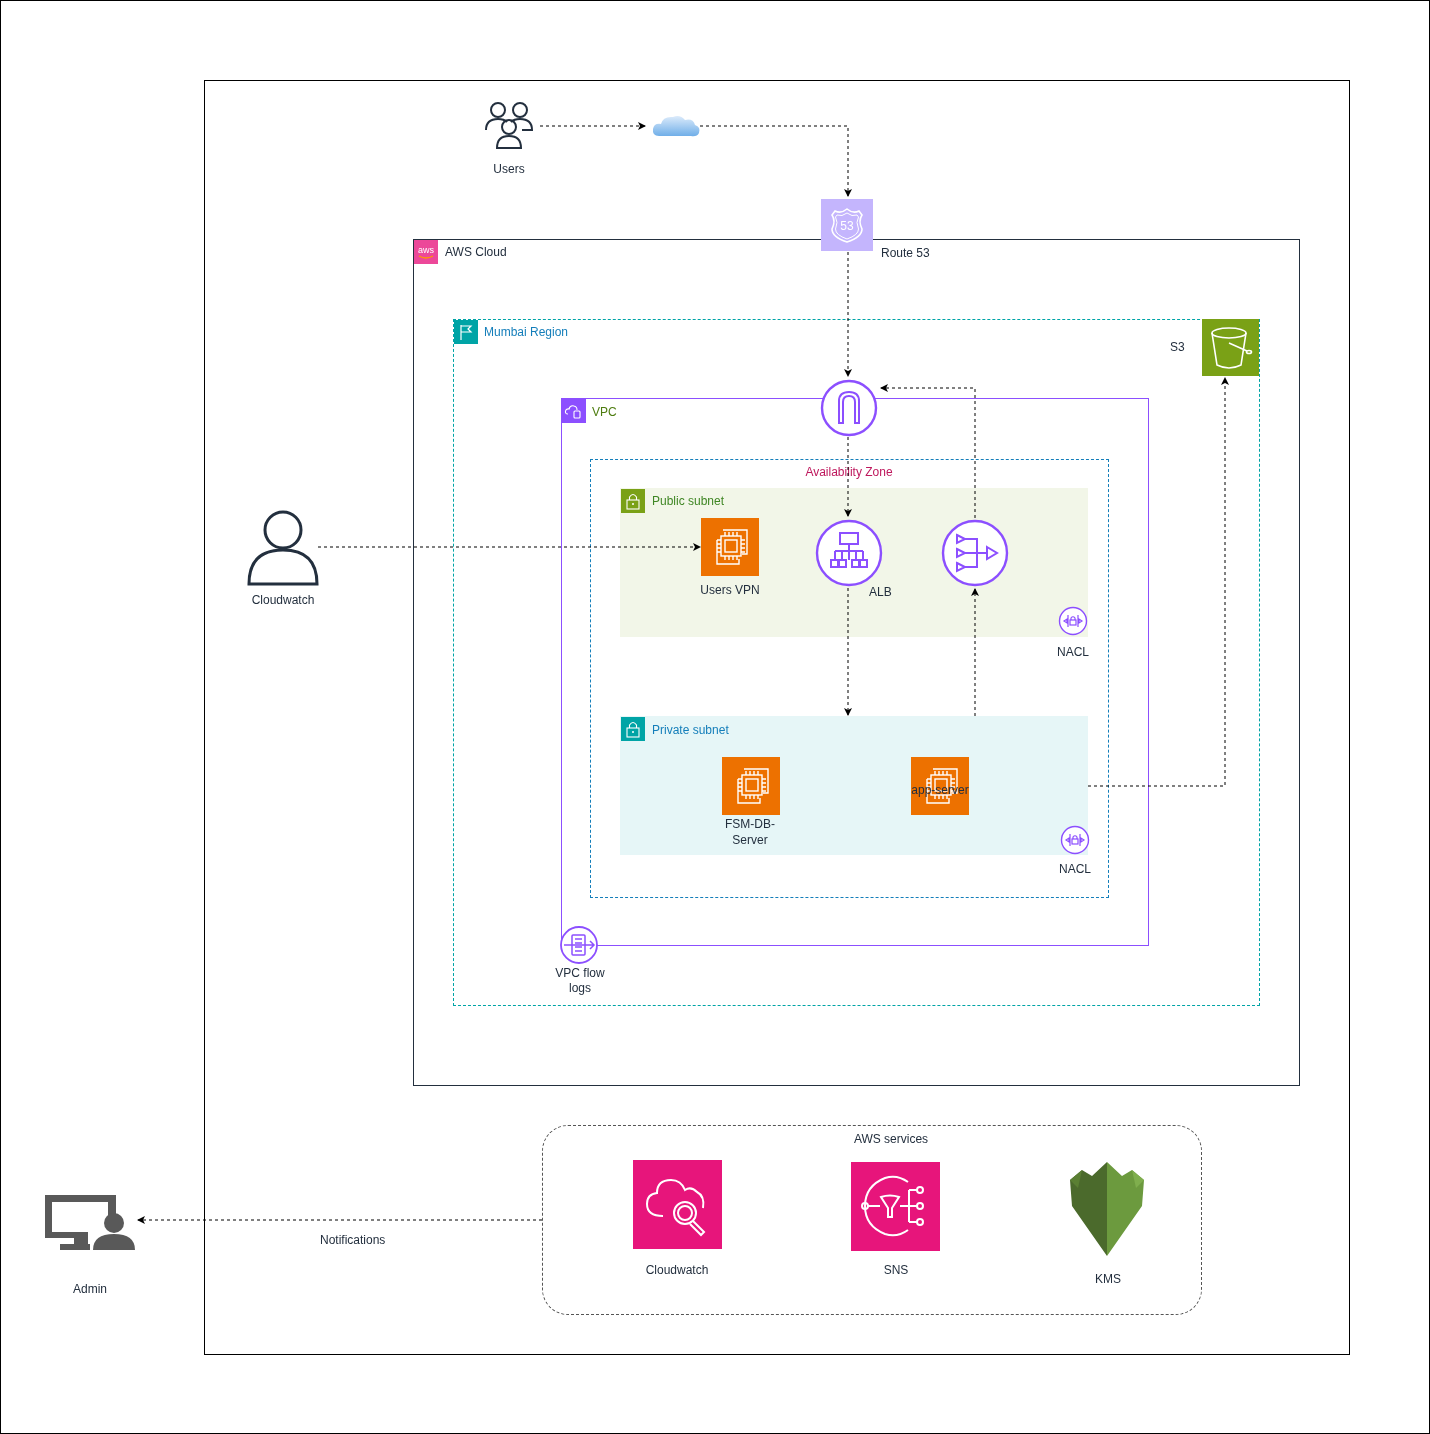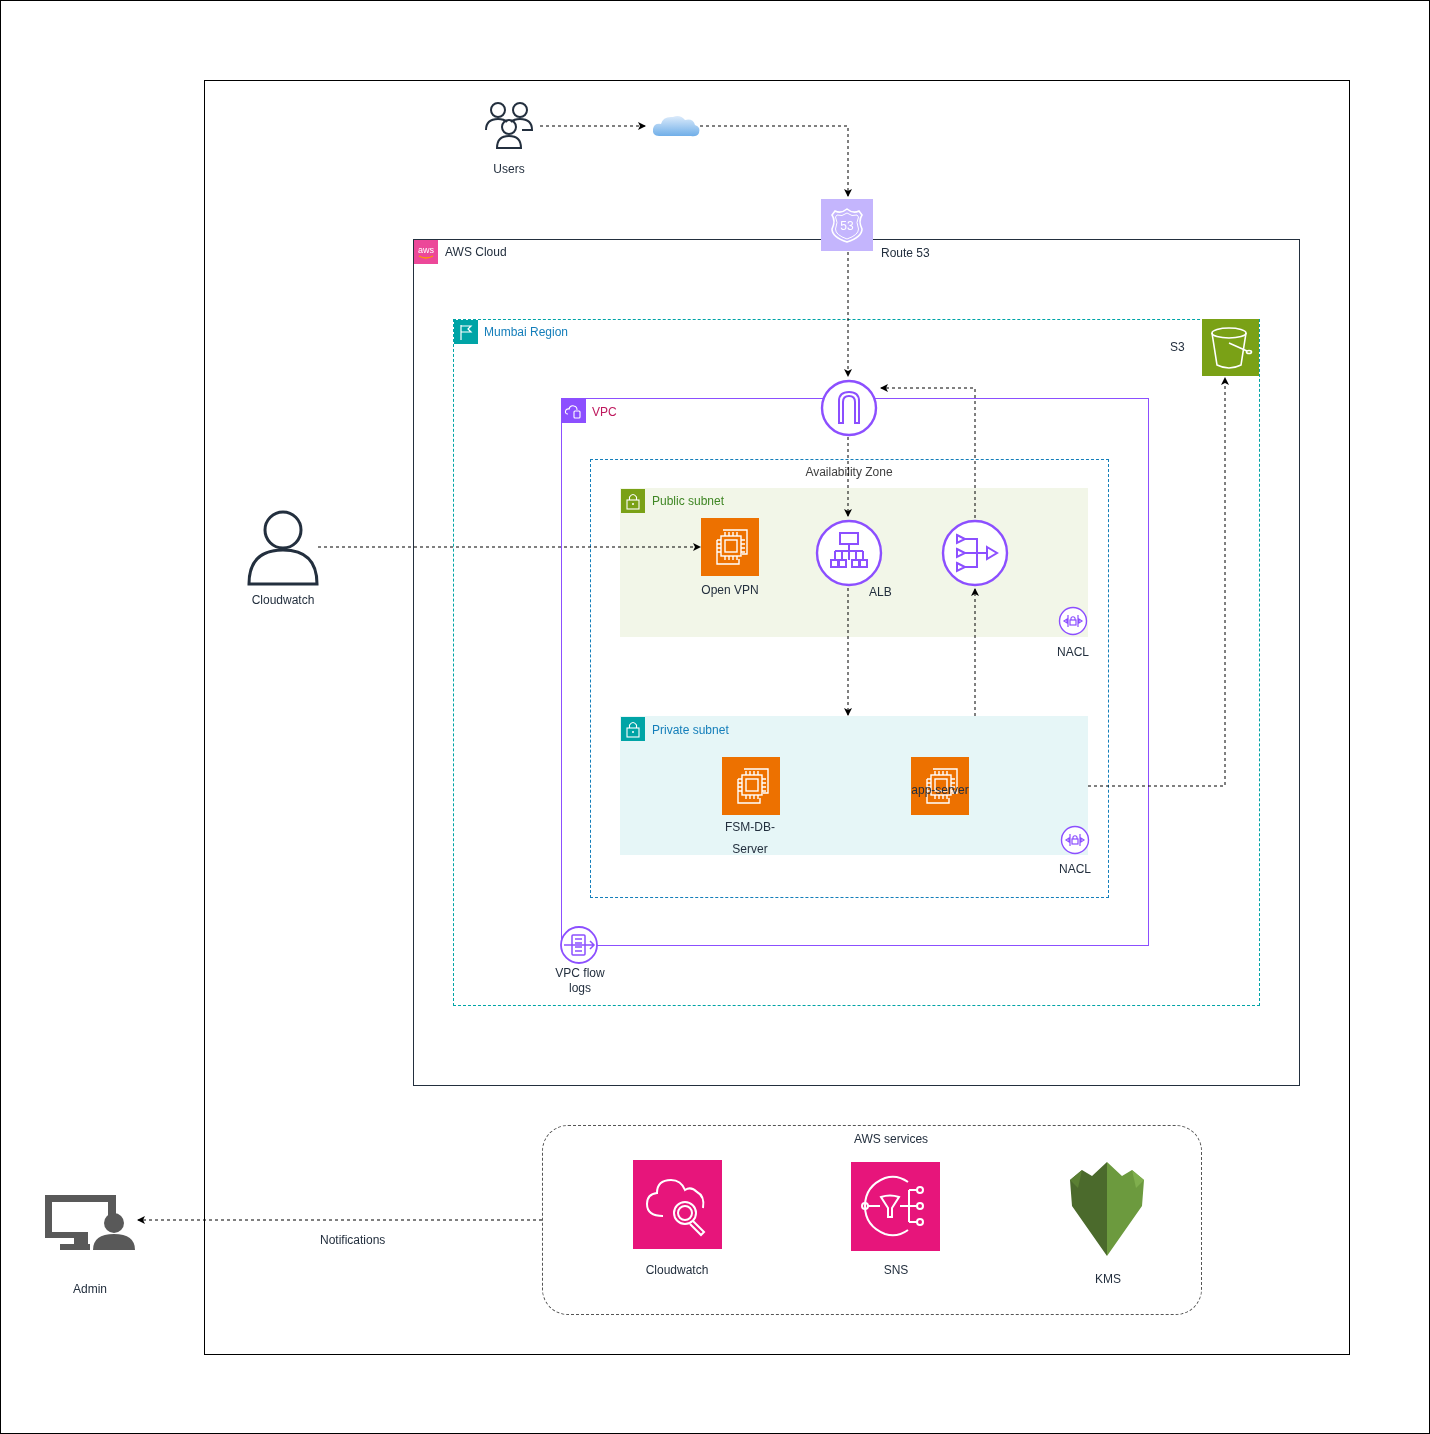--- a/index.html
+++ b/index.html
@@ -45,24 +45,24 @@
 </div>
 <div class="abs grp-label" style="left:484px;top:325px;color:#147eba;">Mumbai Region</div>
 
 <div class="abs vpc"></div>
 <div class="abs tile" style="left:562px;top:399px;width:24px;height:24px;background:#8c4fff;">
   <svg width="24" height="24" viewBox="0 0 24 24">
     <path d="M6 15 Q3 15 3.5 12 Q4 9.5 7 10 Q8 6 12 7 Q15 7.5 15 11" stroke="#fff" stroke-width="1.1" fill="none"></path>
     <rect x="12" y="12" width="6" height="7" rx="1" stroke="#fff" stroke-width="1.1" fill="none"></rect>
   </svg>
 </div>
-<div class="abs grp-label" style="left:592px;top:405px;color:#be185d;">VPC</div>
+<div class="abs grp-label" style="left:592px;top:405px;color:#4d7c0f;">VPC</div>
 
 <div class="abs az"></div>
-<div class="abs grp-label center" style="left:590px;top:465px;width:518px;color:#404040;">Availability Zone</div>
+<div class="abs grp-label center" style="left:590px;top:465px;width:518px;color:#be185d;">Availability Zone</div>
 
 <div class="abs pub-subnet"></div>
 <div class="abs tile" style="left:621px;top:489px;width:24px;height:24px;background:#7aa116;">
   <svg width="24" height="24" viewBox="0 0 24 24">
     <rect x="6" y="11" width="12" height="9" stroke="#fff" stroke-width="1.1" fill="none"></rect>
     <path d="M8.5 11 V8 Q12 3 15.5 8 V11" stroke="#fff" stroke-width="1.1" fill="none"></path>
     <circle cx="12" cy="15" r="1" fill="#fff"></circle>
   </svg>
 </div>
 <div class="abs grp-label" style="left:652px;top:494px;color:#3f8624;">Public subnet</div>
@@ -168,21 +168,21 @@
   <svg width="58" height="58" viewBox="0 0 58 58">
     <g stroke="#fff" stroke-width="1.4" fill="none">
       <path d="M22 12 H46 V36 H41"></path>
       <path d="M16 22 V46 H38 V41"></path>
       <rect x="20" y="18" width="20" height="20"></rect>
       <rect x="24" y="22" width="12" height="12"></rect>
       <path d="M24 14 V18 M28 14 V18 M32 14 V18 M36 14 V18 M24 38 V42 M28 38 V42 M32 38 V42 M36 38 V42 M16 22 H20 M16 26 H20 M16 30 H20 M16 34 H20 M40 22 H44 M40 26 H44 M40 30 H44 M40 34 H44"></path>
     </g>
   </svg>
 </div>
-<div class="abs label center" style="left:690px;top:583px;width:80px;">Open VPN</div>
+<div class="abs label center" style="left:690px;top:583px;width:80px;">Users VPN</div>
 
 <div class="abs" style="left:814px;top:518px;width:70px;height:70px;">
   <svg width="70" height="70" viewBox="0 0 70 70">
     <circle cx="35" cy="35" r="32" stroke="#8c4fff" stroke-width="2.4" fill="#fff"></circle>
     <g stroke="#8c4fff" stroke-width="2" fill="none">
       <rect x="26" y="15" width="18" height="11"></rect>
       <path d="M35 26 V33 M21 33 H49 M21 33 V42 M35 33 V42 M49 33 V42 M28 33 V42 M42 33 V42"></path>
       <rect x="17" y="42" width="8" height="7"></rect>
       <rect x="24" y="42" width="8" height="7"></rect>
       <rect x="38" y="42" width="8" height="7"></rect>
@@ -219,21 +219,21 @@
   <svg width="58" height="58" viewBox="0 0 58 58">
     <g stroke="#fff" stroke-width="1.4" fill="none">
       <path d="M22 12 H46 V36 H41"></path>
       <path d="M16 22 V46 H38 V41"></path>
       <rect x="20" y="18" width="20" height="20"></rect>
       <rect x="24" y="22" width="12" height="12"></rect>
       <path d="M24 14 V18 M28 14 V18 M32 14 V18 M36 14 V18 M24 38 V42 M28 38 V42 M32 38 V42 M36 38 V42 M16 22 H20 M16 26 H20 M16 30 H20 M16 34 H20 M40 22 H44 M40 26 H44 M40 30 H44 M40 34 H44"></path>
     </g>
   </svg>
 </div>
-<div class="abs label center" style="left:716px;top:816px;width:68px;white-space:normal;line-height:22px;">FSM-DB-Server</div>
+<div class="abs label center" style="left:716px;top:816px;width:68px;white-space:normal;line-height:16px;">FSM-DB-Server</div>
 
 <div class="abs tile" style="left:911px;top:757px;width:58px;height:58px;background:#ed7100;">
   <svg width="58" height="58" viewBox="0 0 58 58">
     <g stroke="#fff" stroke-width="1.4" fill="none">
       <path d="M22 12 H46 V36 H41"></path>
       <path d="M16 22 V46 H38 V41"></path>
       <rect x="20" y="18" width="20" height="20"></rect>
       <rect x="24" y="22" width="12" height="12"></rect>
       <path d="M24 14 V18 M28 14 V18 M32 14 V18 M36 14 V18 M24 38 V42 M28 38 V42 M32 38 V42 M36 38 V42 M16 22 H20 M16 26 H20 M16 30 H20 M16 34 H20 M40 22 H44 M40 26 H44 M40 30 H44 M40 34 H44"></path>
     </g>

